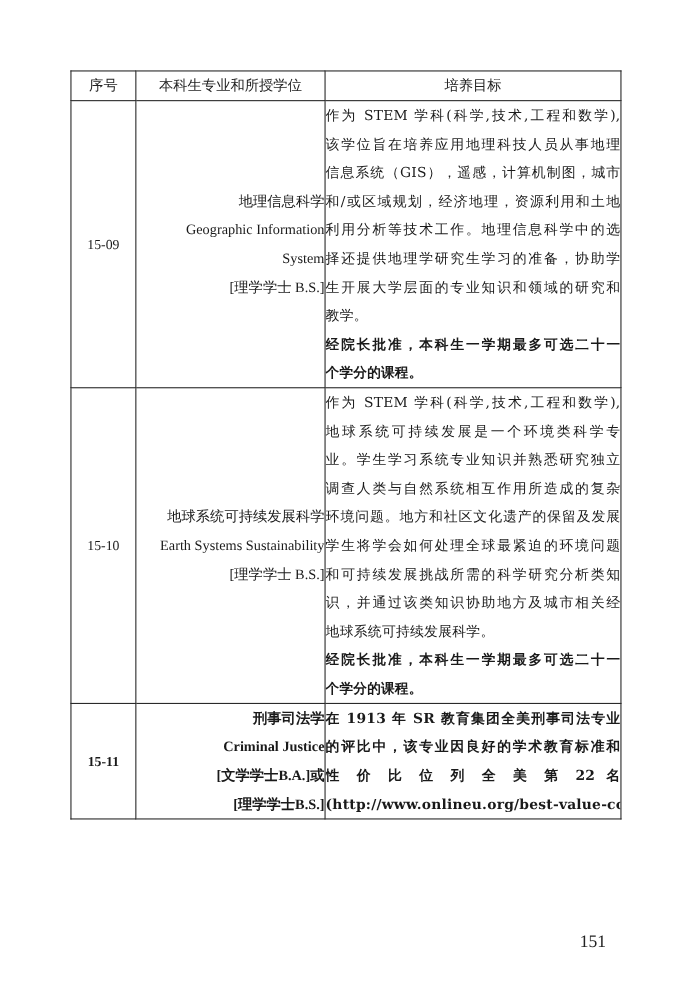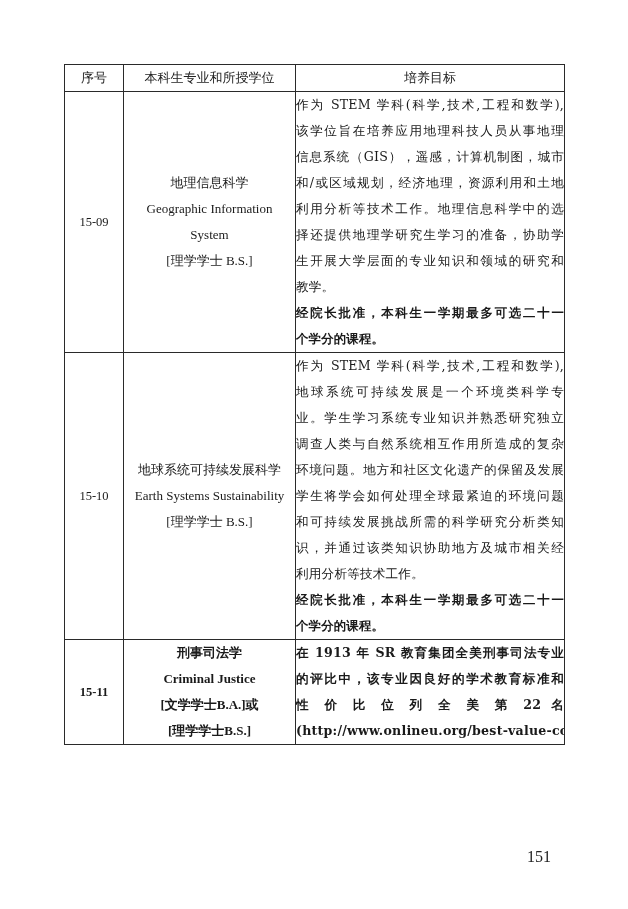--- a/index.html
+++ b/index.html
@@ -6,21 +6,21 @@
   body { width: 628px; height: 909px; position: relative; overflow: hidden;
          font-family: "DejaVu Serif", "Liberation Serif", serif; color: #1a1a1a; }
   .page { position: absolute; left: 0; top: 0; width: 628px; height: 909px; }
   table.majors { position: absolute; left: 64px; top: 64px; width: 500px;
     border-collapse: collapse; table-layout: fixed; }
   table.majors td, table.majors th { border: 1.2px solid #2a2a2a; padding: 0; vertical-align: middle; }
   col.c1 { width: 59px; } col.c2 { width: 172px; } col.c3 { width: 269px; }
   th { height: 26px; font-family: "DejaVu Sans", "Liberation Sans", sans-serif;
        font-weight: normal; font-size: 13px; color: #222; text-align: center; }
   td.code { font-size: 12.5px; padding-left: 2px; text-align: center; font-family: "Liberation Serif", serif; }
-  td.name { font-size: 13px; text-align: center; padding-left: 1px; }
+  td.name { font-size: 13px; text-align: right; padding-left: 1px; }
   td.name .line { height: 26px; line-height: 26px; white-space: nowrap; font-family: "Liberation Serif", "DejaVu Serif", serif; }
   td.goal { font-size: 12.6px; text-align: left; padding: 0 1px; vertical-align: top; }
   td.goal .line { height: 26px; line-height: 26px; white-space: nowrap; overflow: hidden;
                   text-align: justify; text-align-last: justify; letter-spacing: 0.2px; }
   td.goal .line.last { text-align-last: left; }
   td.goal .bold { font-weight: bold; font-family: "DejaVu Sans", "Liberation Sans", sans-serif; font-size: 12.4px; }
   .page-number { position: absolute; left: 527px; top: 848px; font-size: 16px;
     font-family: "Liberation Serif", serif; color: #222; }
   tr.r0 td { height: 78px; }
   tr.r1 td { height: 259px; }
@@ -75,21 +75,21 @@
           </td>
           <td class="goal">
             <div class="line">作为 STEM 学科(科学,技术,工程和数学),</div>
             <div class="line">地球系统可持续发展是一个环境类科学专</div>
             <div class="line">业。学生学习系统专业知识并熟悉研究独立</div>
             <div class="line">调查人类与自然系统相互作用所造成的复杂</div>
             <div class="line">环境问题。地方和社区文化遗产的保留及发展</div>
             <div class="line">学生将学会如何处理全球最紧迫的环境问题</div>
             <div class="line">和可持续发展挑战所需的科学研究分析类知</div>
             <div class="line">识，并通过该类知识协助地方及城市相关经</div>
-            <div class="line last">利用分析等技术工作。</div>
+            <div class="line last">地球系统可持续发展科学。</div>
             <div class="line bold">经院长批准，本科生一学期最多可选二十一</div>
             <div class="line bold last">个学分的课程。</div>
           </td>
         </tr>
         <tr class="r3">
           <td class="code">15-11</td>
           <td class="name">
             <div class="line">刑事司法学</div>
             <div class="line">Criminal Justice</div>
             <div class="line">[文学学士B.A.]或</div>

